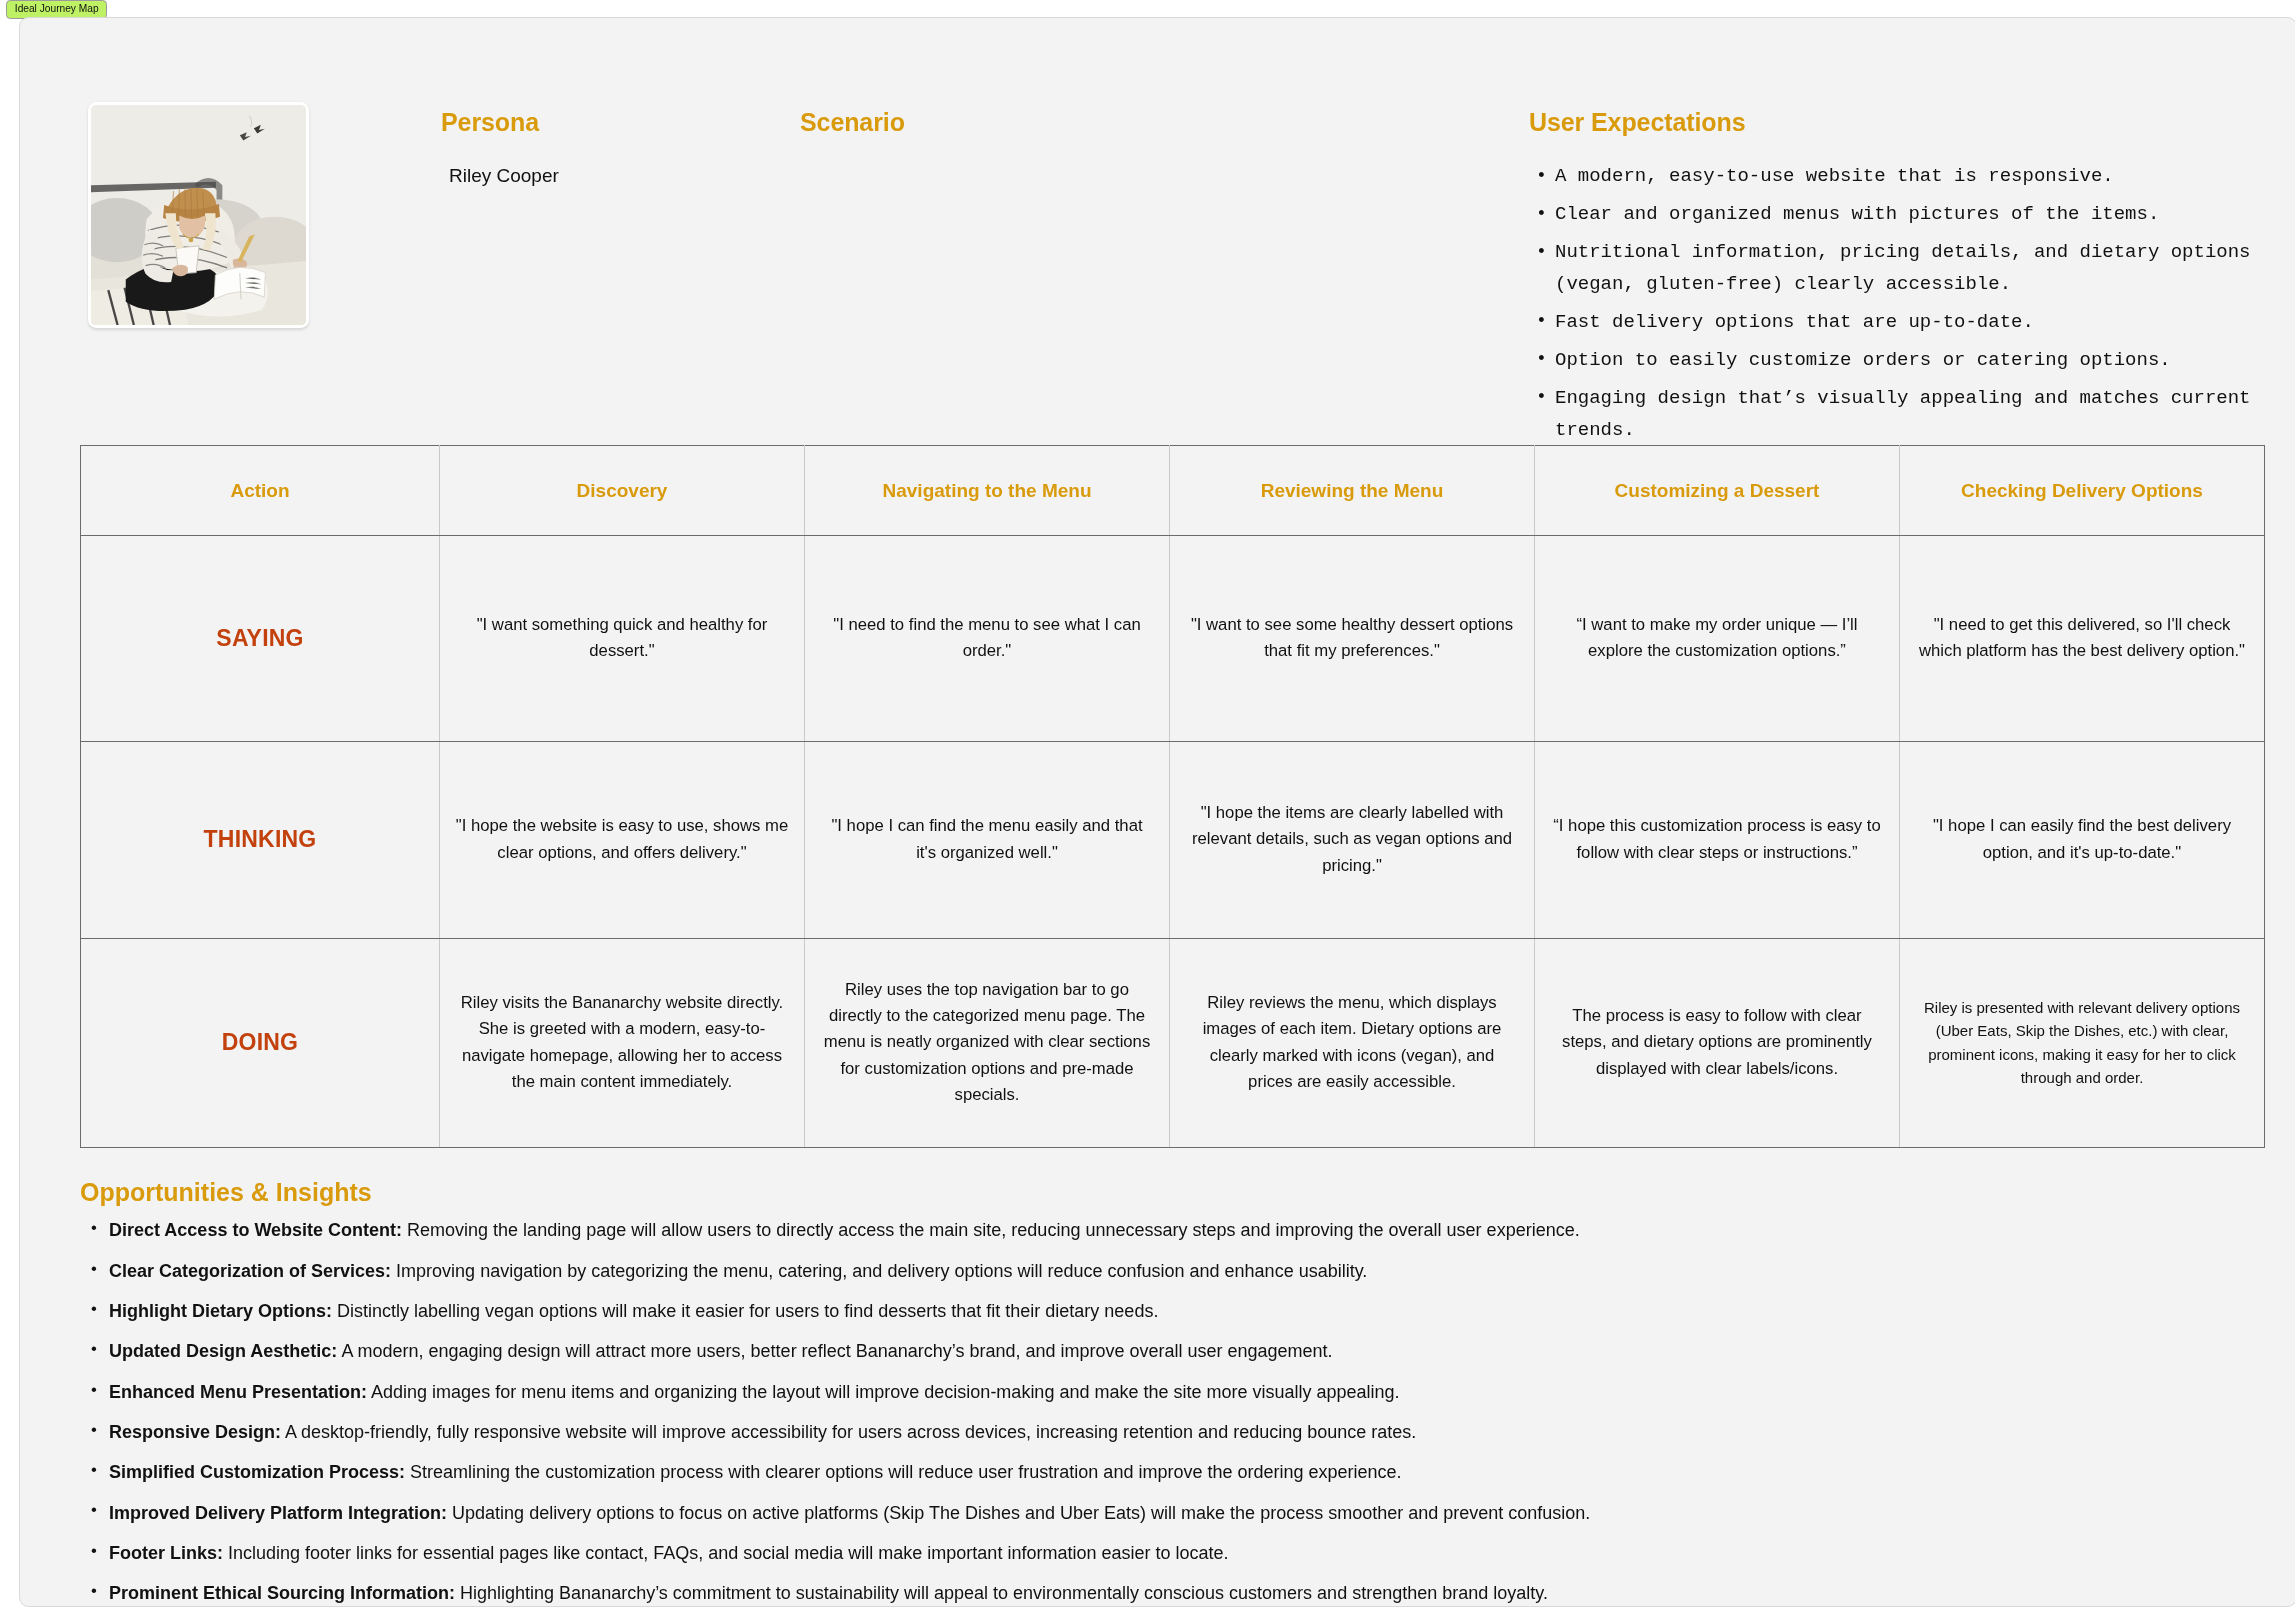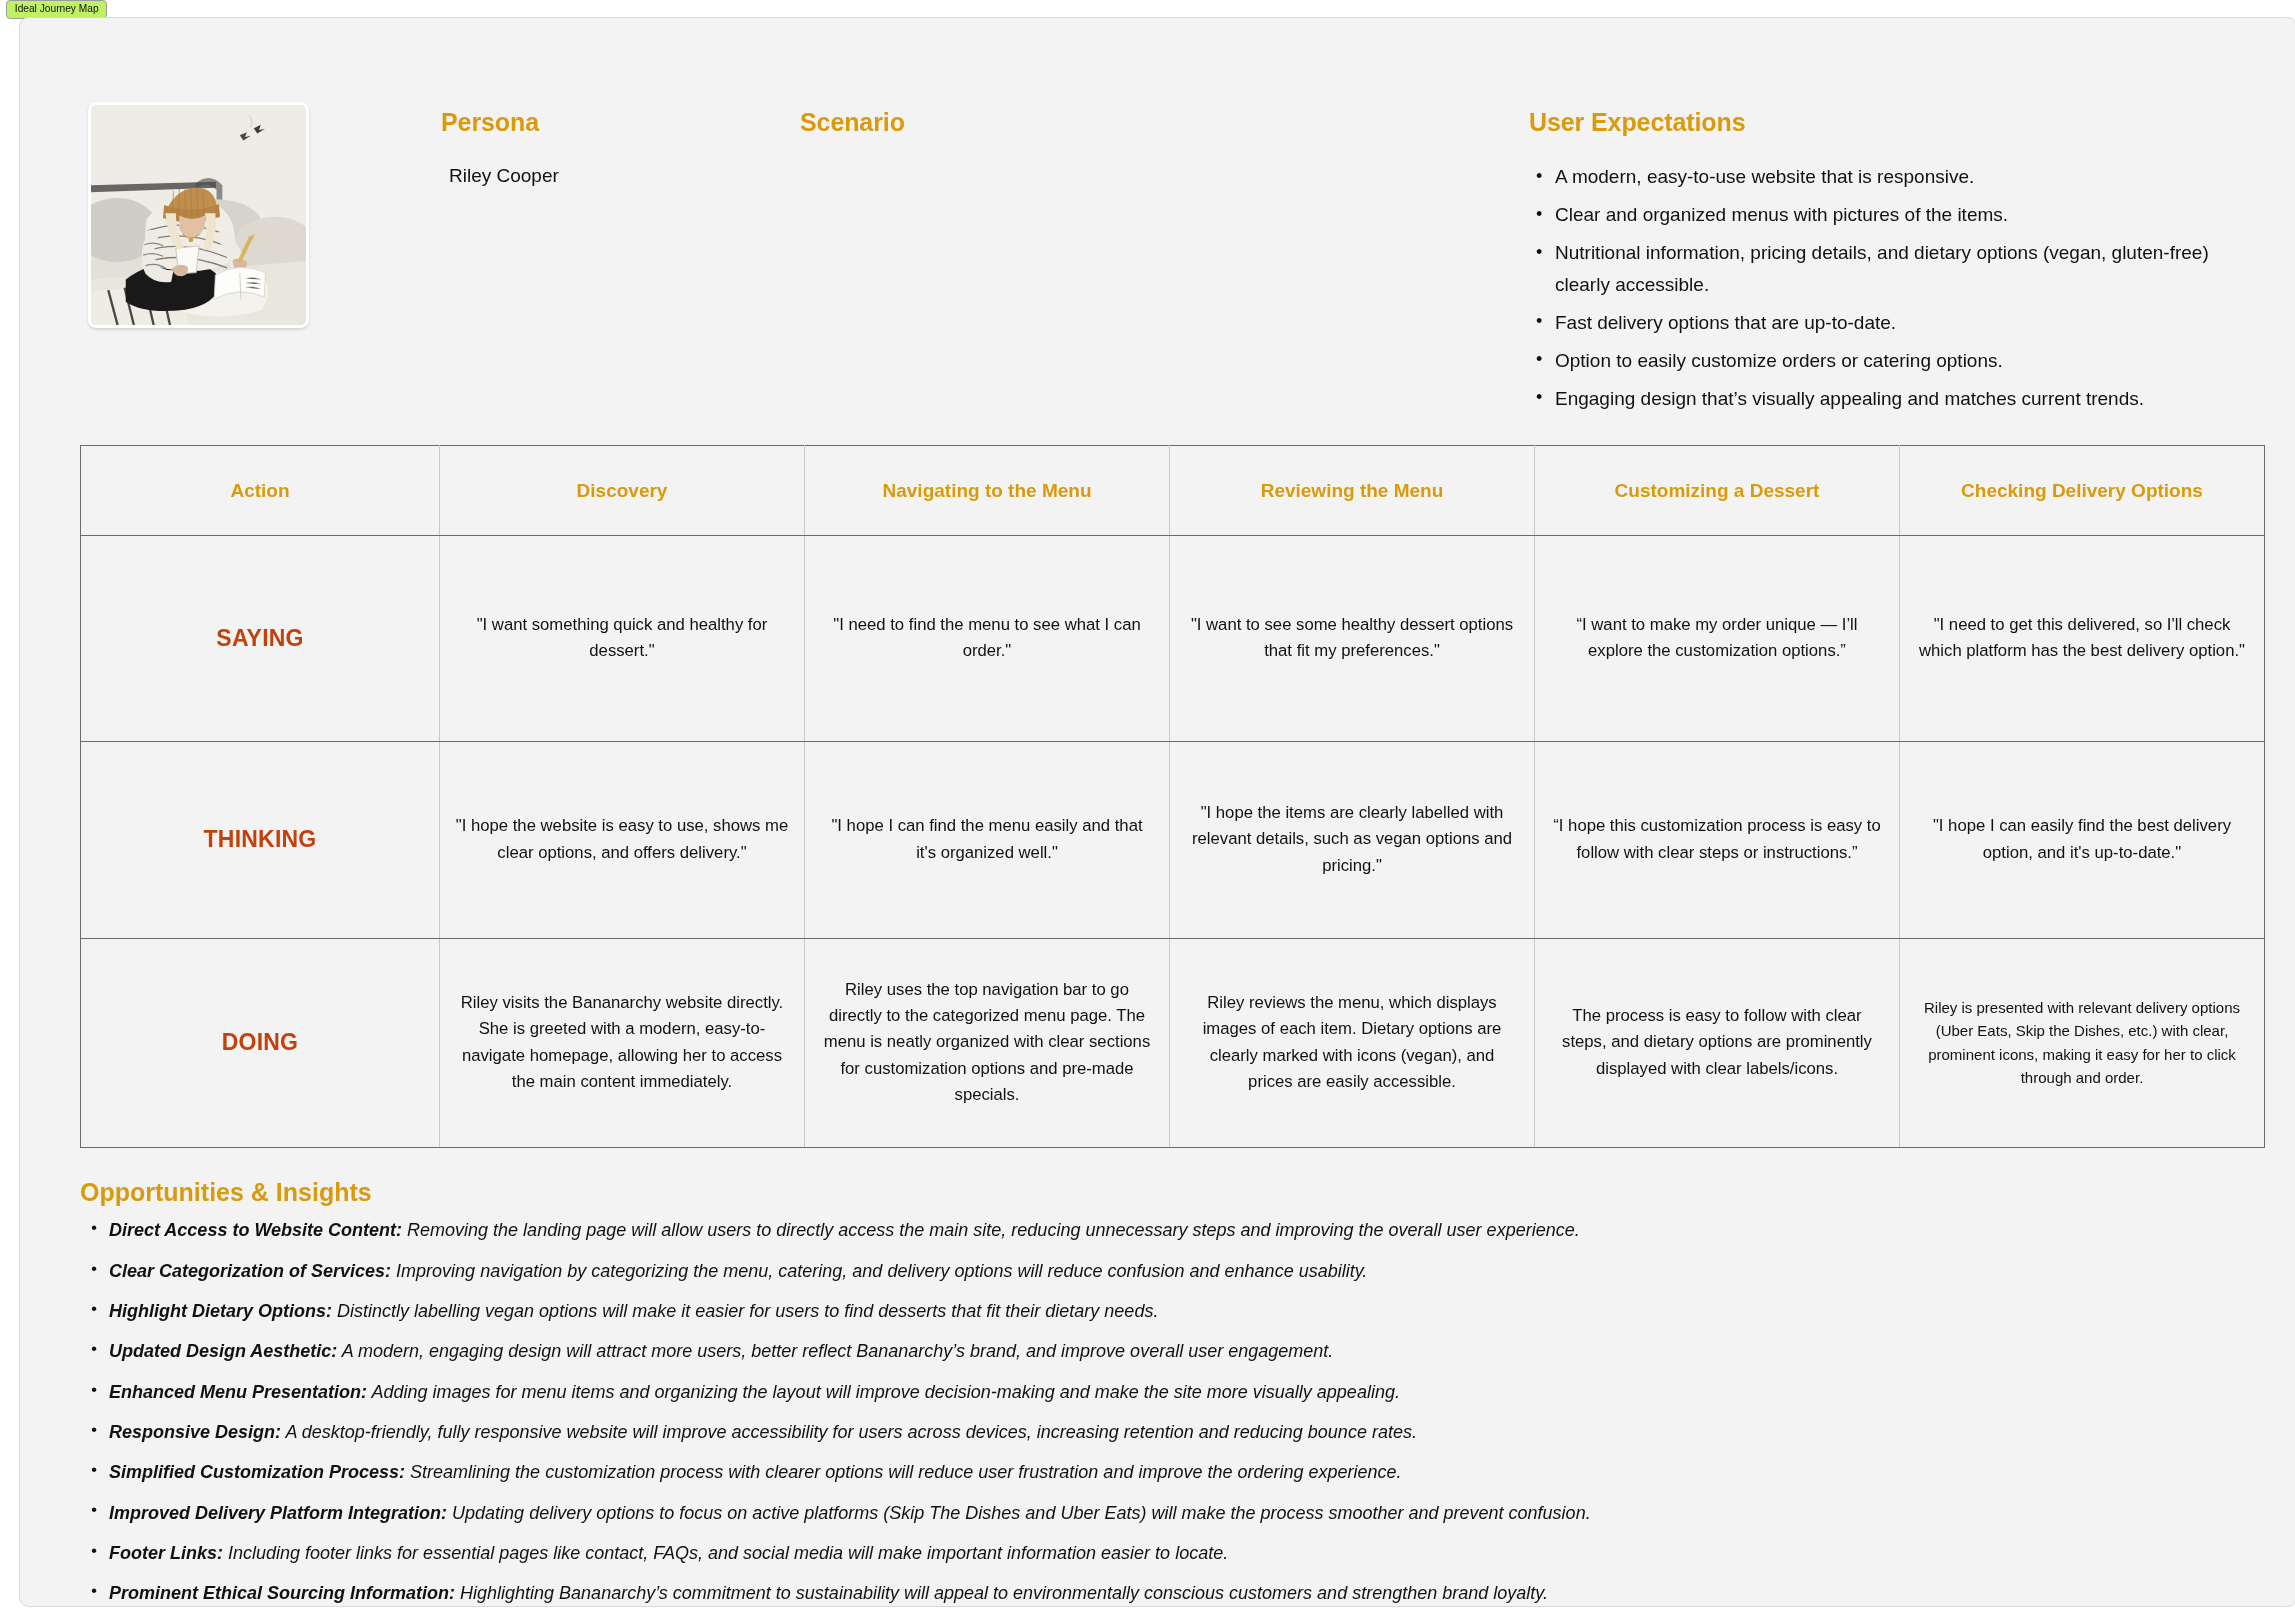--- a/index.html
+++ b/index.html
@@ -96,20 +96,21 @@
     margin: 0;
     padding: 0 0 0 26px;
     list-style: none;
   }
   ul.expect-list li {
     position: relative;
     color: #111;
     font-size: 19px;
     line-height: 1.68;
     margin-bottom: 6px;
+    font-family: Liberation Mono, monospace;
   }
   ul.expect-list li::before {
     content: "\2022";
     position: absolute;
     left: -19px;
     top: -0.6px;
     font-size: 18px;
     color: #111;
   }
 
@@ -177,21 +178,20 @@
   .opps-title {
     color: #d99a0b;
     font-size: 25px;
     font-weight: bold;
     margin: 0 0 10.8px 0;
   }
   ul.opps-list {
     margin: 0;
     padding: 0 0 0 29px;
     list-style: none;
-    font-style: italic;
   }
   ul.opps-list li {
     position: relative;
     color: #111;
     font-size: 18px;
     line-height: 1.48;
     margin-bottom: 13.7px;
   }
   ul.opps-list li::before {
     content: "\2022";

